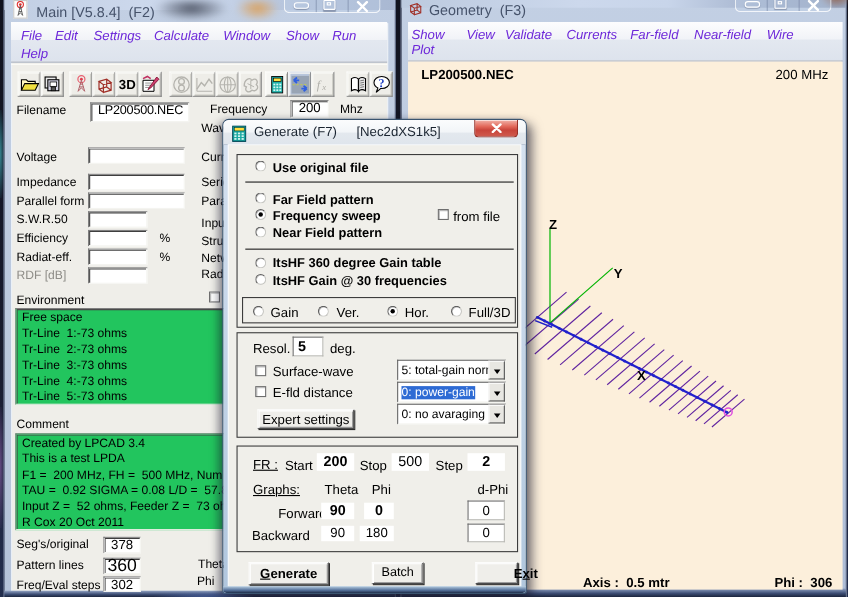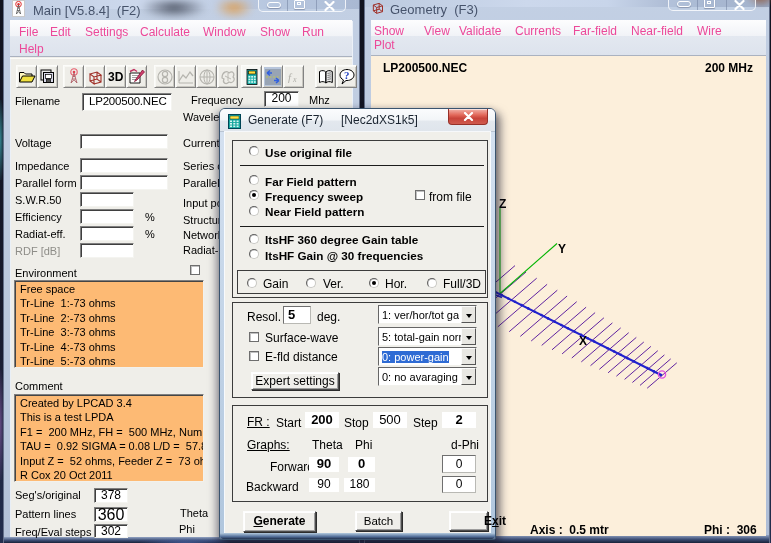--- a/index.html
+++ b/index.html
@@ -2,31 +2,31 @@
 <html><head>
 <meta charset="utf-8">
 <style>
 *{margin:0;padding:0;box-sizing:border-box;}
 html,body{width:771px;height:543px;overflow:hidden;}
 body{position:relative;font-family:"Liberation Sans",sans-serif;background:linear-gradient(180deg,#11131f 0%,#181b2e 60%,#232e4e 100%);}
 .abs{position:absolute;}
 .lbl{position:absolute;font-size:11px;line-height:12px;color:#000;white-space:nowrap;}
 .inp{position:absolute;background:#fff;border:1px solid;border-color:#7f7f7f #f4f4f0 #f4f4f0 #7f7f7f;box-shadow:inset 1px 1px 0 #3f3f3f;}
 .inp2{position:absolute;background:#fff;border:1px solid;border-color:#6f6f6f #b9b9b4 #b9b9b4 #6f6f6f;}
-.wbox{position:absolute;background:#fdba74;border:1px solid;border-color:#7f7f7f #f2f1ec #f2f1ec #7f7f7f;box-shadow:inset 1px 1px 0 #454545;font-size:11px;line-height:14.4px;color:#000;white-space:nowrap;overflow:hidden;}
+.wbox{position:absolute;background:#22c55e;border:1px solid;border-color:#7f7f7f #f2f1ec #f2f1ec #7f7f7f;box-shadow:inset 1px 1px 0 #454545;font-size:11px;line-height:14.4px;color:#000;white-space:nowrap;overflow:hidden;}
 
 #main-win{position:absolute;left:3px;top:-12px;width:357px;height:556px;background:linear-gradient(180deg,#c3d0e4,#b4c2d8);border:1px solid #64708a;border-radius:6px 6px 0 0;}
 #main-client{position:absolute;left:7px;top:33px;right:7px;bottom:5px;background:#efeee9;box-shadow:0 0 0 1px rgba(250,252,255,.75);}
 #geo-win{position:absolute;left:364px;top:-14px;width:406px;height:558px;background:linear-gradient(180deg,#c3d0e4,#aebdd6);border:1px solid #64708a;border-radius:6px 6px 0 0;}
 #geo-client{position:absolute;left:7px;top:34px;right:5px;bottom:8px;background:#efeee9;box-shadow:0 0 0 1px rgba(250,252,255,.75);}
 .titletxt{position:absolute;font-size:13px;color:#46536b;white-space:nowrap;}
 .menubar{position:absolute;background:linear-gradient(180deg,#fdfdfe 0%,#f1f3f7 45%,#e3e8f0 46%,#dde3ed 100%);border-bottom:1px solid #aab2c0;}
-.menu-it{position:absolute;font-size:12px;color:#ec4899;white-space:nowrap;}
-
-#dlg{position:absolute;z-index:5;left:219px;top:108px;width:277px;height:432px;background:linear-gradient(180deg,#d6e2f1,#b0c6dd);border:1px solid #3a546f;border-radius:6px 6px 3px 3px;box-shadow:4px 5px 10px rgba(25,25,45,.6), -3px 3px 8px rgba(25,25,45,.4);}
+.menu-it{position:absolute;font-size:12px;color:#6d28d9;white-space:nowrap;font-style:italic;}
+
+#dlg{position:absolute;z-index:5;left:202px;top:108px;width:277px;height:432px;background:linear-gradient(180deg,#d6e2f1,#b0c6dd);border:1px solid #3a546f;border-radius:6px 6px 3px 3px;box-shadow:4px 5px 10px rgba(25,25,45,.6), -3px 3px 8px rgba(25,25,45,.4);}
 #dlg-client{position:absolute;left:5px;top:23px;right:5px;bottom:6px;background:#f0efea;box-shadow:0 0 0 1px rgba(253,254,255,.9);}
 .grp{position:absolute;border:1px solid #3c3c3c;}
 .radio{position:absolute;width:10px;height:10px;border-radius:50%;background:#fff;border:1px solid;border-color:#606060 #c8c8c4 #c8c8c4 #606060;box-shadow:inset 0.5px 0.5px 0 rgba(120,120,120,.5);}
 .radio.sel::after{content:"";position:absolute;left:2px;top:2px;width:4px;height:4px;border-radius:50%;background:#000;}
 .chk{position:absolute;width:10px;height:10px;background:#fff;border:1px solid #6e6e6e;box-shadow:inset 1px 1px 0 rgba(130,130,130,.5);}
 .blbl{position:absolute;font-size:11.7px;font-weight:bold;line-height:13px;color:#000;white-space:nowrap;}
 .nlbl{position:absolute;font-size:12px;line-height:13px;color:#000;white-space:nowrap;}
 .btn3d{position:absolute;background:#efeeea;border:1px solid;border-color:#fdfdfd #4c4c4c #4c4c4c #fdfdfd;box-shadow:1px 1px 0 #2c2c2c,inset 1px 1px 0 #fff, inset -1px -1px 0 #9d9d9d;text-align:center;}
 .combo{position:absolute;left:153px;width:99px;height:19px;background:#fff;border:1px solid;border-color:#666 #f1f1ec #f1f1ec #666;}
 .combo .txt{position:absolute;left:3px;top:3px;font-size:11px;line-height:12px;white-space:nowrap;max-width:80px;overflow:hidden;}
@@ -271,21 +271,21 @@
   <div class="menu-it" style="left:424px;top:24px;">View</div>
   <div class="menu-it" style="left:459px;top:24px;">Validate</div>
   <div class="menu-it" style="left:515px;top:24px;">Currents</div>
   <div class="menu-it" style="left:573px;top:24px;">Far-field</div>
   <div class="menu-it" style="left:631px;top:24px;">Near-field</div>
   <div class="menu-it" style="left:697px;top:24px;">Wire</div>
   <div class="menu-it" style="left:374px;top:38px;">Plot</div>
 
   <div class="abs" style="left:371px;top:56px;width:395px;height:480px;background:#fcefdb;">
     <div class="abs" style="left:12px;top:5px;font-size:12px;font-weight:bold;color:#000;">LP200500.NEC</div>
-    <div class="abs" style="left:334px;top:5px;font-size:12px;font-weight:bold;color:#000;">200 MHz</div>
+    <div class="abs" style="left:334px;top:5px;font-size:12px;font-weight:normal;color:#000;">200 MHz</div>
     <div class="abs" style="left:159px;top:467px;font-size:12px;font-weight:bold;color:#000;">Axis :&nbsp; 0.5 mtr</div>
     <div class="abs" style="left:333px;top:467px;font-size:12px;font-weight:bold;color:#000;">Phi :&nbsp; 306</div>
     <svg id="ant" class="abs" style="left:0;top:0;" width="395" height="480" viewBox="0 0 395 480">
       <line x1="91.0" y1="255.4" x2="144.0" y2="209.6" stroke="#6023a0" stroke-width="1.0"></line>
       <line x1="103.2" y1="260.6" x2="155.0" y2="216.0" stroke="#6023a0" stroke-width="1.0"></line>
       <line x1="115.2" y1="265.8" x2="165.7" y2="222.2" stroke="#6023a0" stroke-width="1.0"></line>
       <line x1="126.8" y1="270.8" x2="176.1" y2="228.3" stroke="#6023a0" stroke-width="1.0"></line>
       <line x1="138.2" y1="275.7" x2="186.3" y2="234.2" stroke="#6023a0" stroke-width="1.0"></line>
       <line x1="149.3" y1="280.4" x2="196.1" y2="240.0" stroke="#6023a0" stroke-width="1.0"></line>
       <line x1="160.2" y1="285.0" x2="205.7" y2="245.7" stroke="#6023a0" stroke-width="1.0"></line>
@@ -393,24 +393,20 @@
       <div class="nlbl" style="left:98px;top:146px;">Ver.</div>
     <div class="radio sel" style="left:144px;top:146px;"></div>
       <div class="nlbl" style="left:160px;top:146px;">Hor.</div>
     <div class="radio" style="left:202px;top:146px;"></div>
       <div class="nlbl" style="left:218px;top:146px;">Full/3D</div>
 
     <div class="grp" style="left:7px;top:170px;width:256px;height:96px;"></div>
     <div class="nlbl" style="left:22px;top:179px;">Resol.</div>
     <div class="inp2" style="left:58px;top:174px;width:28px;height:18px;font-size:13px;font-weight:bold;line-height:15px;padding-left:4px;">5</div>
     <div class="nlbl" style="left:92px;top:179px;">deg.</div>
-    <div class="combo" style="top:173px;">
-        <span class="txt">1: ver/hor/tot ga</span>
-        <span class="arr"></span>
-      </div>
     <div class="combo" style="top:195px;">
         <span class="txt">5: total-gain norm</span>
         <span class="arr"></span>
       </div>
     <div class="combo" style="top:215px;">
         <span class="txt" style="background:#2e6bd4;color:#fff;">0: power-gain</span>
         <span class="arr"></span>
       </div>
     <div class="combo" style="top:235px;">
         <span class="txt">0: no avaraging</span>

